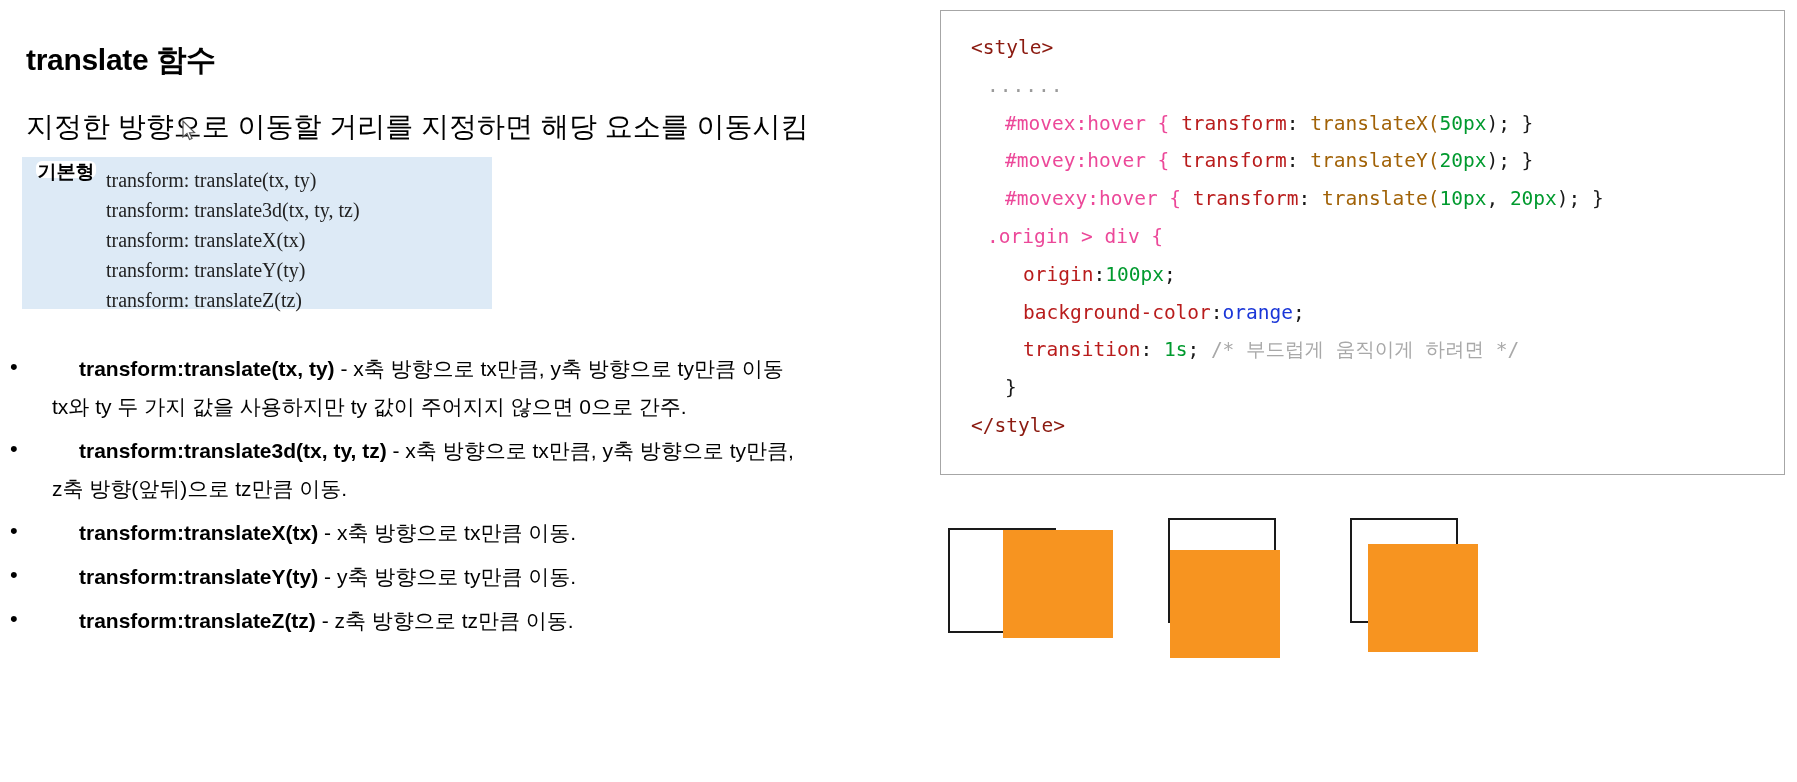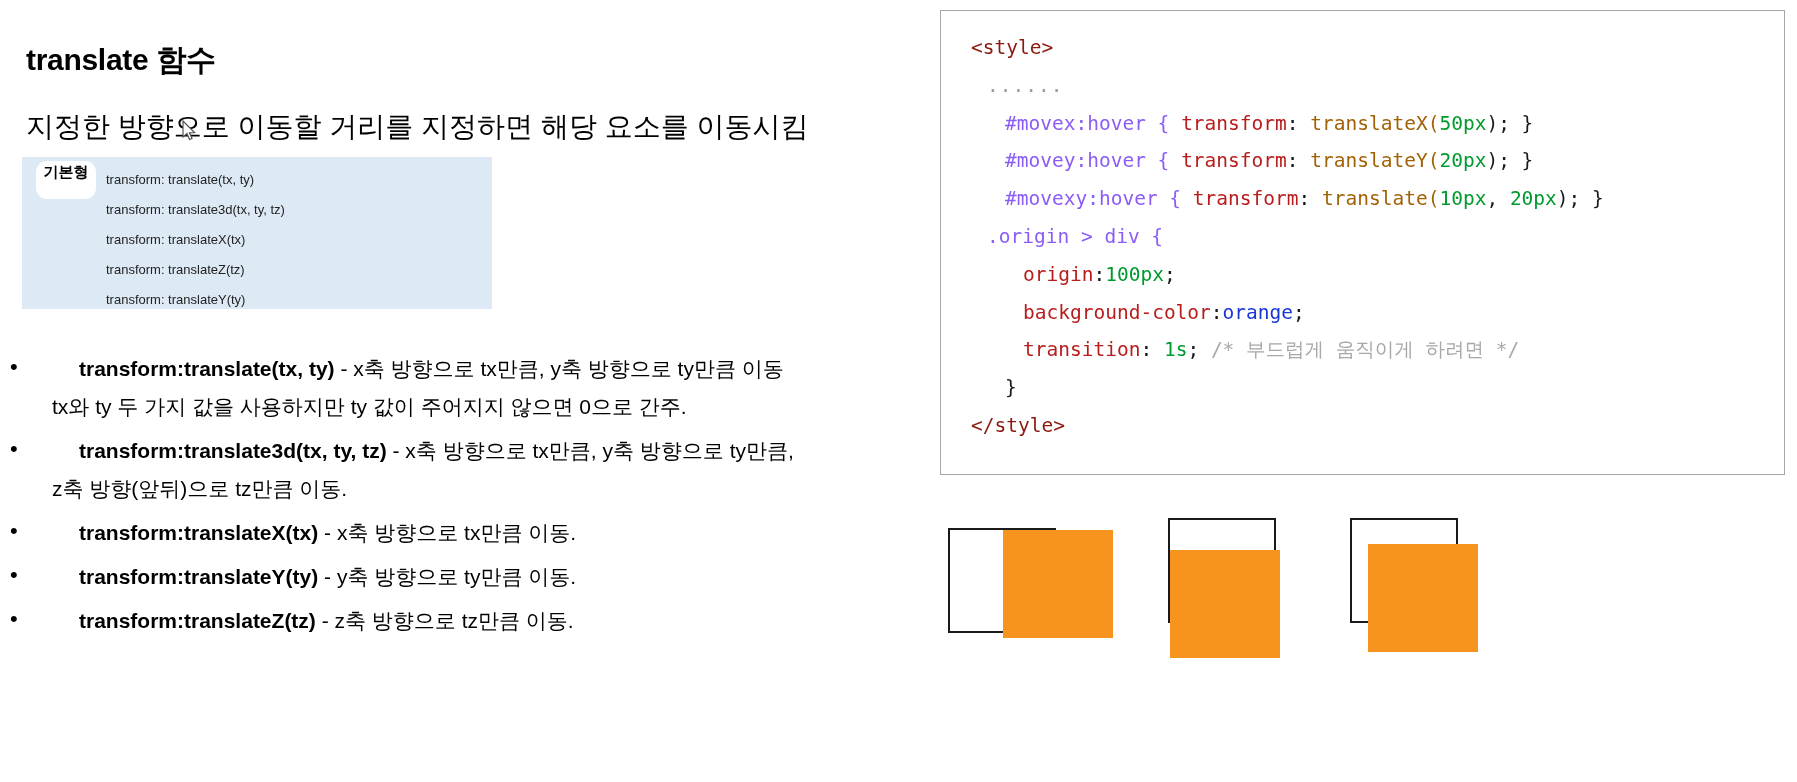--- a/index.html
+++ b/index.html
@@ -52,42 +52,42 @@
     width: 470px;
     height: 152px;
     background: #ddeaf6;
     box-sizing: border-box;
     padding: 8px 0 0 0;
   }
   .syntax-row {
     position: relative;
     height: 30px;
     line-height: 30px;
-    font-family: Liberation Sans, sans-serif;
-    font-size: 13px;
+    font-family: Liberation Serif, serif;
+    font-size: 20px;
     color: #222222;
     white-space: nowrap;
   }
   .syntax-row .code-text {
     position: absolute;
     left: 84px;
     top: 0;
   }
   #syntax-badge {
     position: absolute;
     left: 14px;
     top: 4px;
     width: 60px;
-    height: 38px;
+    height: 17px;
     line-height: 22px;
     text-align: center;
     background: #ffffff;
-    border-radius: 11px;
+    border-radius: 6px;
     font-family: "Liberation Sans", sans-serif;
-    font-size: 15px;
+    font-size: 19px;
     font-weight: bold;
     color: #000000;
   }
 
   
   #bullet-list {
     position: absolute;
     left: 0;
     top: 350px;
     width: 940px;
@@ -139,21 +139,21 @@
     box-sizing: border-box;
     padding: 18px 0 0 30px;
     font-family: "DejaVu Sans Mono", "Liberation Mono", monospace;
     font-size: 19.5px;
     line-height: 37.8px;
     white-space: nowrap;
     overflow: hidden;
   }
   .code-line { height: 37.8px; }
   .tok-tag     { color: #8b1a10; }
-  .tok-sel     { color: #8b5cf6; }
+  .tok-sel     { color: #ec4899; }
   .tok-prop    { color: #b91c1c; }
   .tok-val     { color: #009a2e; }
   .tok-func    { color: #a16207; }
   .tok-kw      { color: #1a36d8; }
   .tok-punct   { color: #1a1a1a; }
   .tok-comment { color: #a8a8a8; }
   .tok-dots    { color: #9a9a9a; letter-spacing: 1px; }
   .ind1 { padding-left: 16px; }
   .ind2 { padding-left: 34px; }
   .ind3 { padding-left: 52px; }
@@ -222,24 +222,24 @@
     <div class="syntax-row">
       <span class="code-text">transform: translate(tx, ty)</span>
     </div>
     <div class="syntax-row">
       <span class="code-text">transform: translate3d(tx, ty, tz)</span>
     </div>
     <div class="syntax-row">
       <span class="code-text">transform: translateX(tx)</span>
     </div>
     <div class="syntax-row">
+      <span class="code-text">transform: translateY(ty)</span>
+    </div>
+    <div class="syntax-row">
       <span class="code-text">transform: translateZ(tz)</span>
-    </div>
-    <div class="syntax-row">
-      <span class="code-text">transform: translateY(ty)</span>
     </div>
   </div>
 
   <div id="bullet-list">
 
     <div class="bullet-item">
       <span class="bullet-dot">•</span>
       <div class="bullet-line">
         <span class="lead">transform:translate(tx, ty)</span><span> - x축 방향으로 tx만큼, y축 방향으로 ty만큼 이동</span>
       </div>

